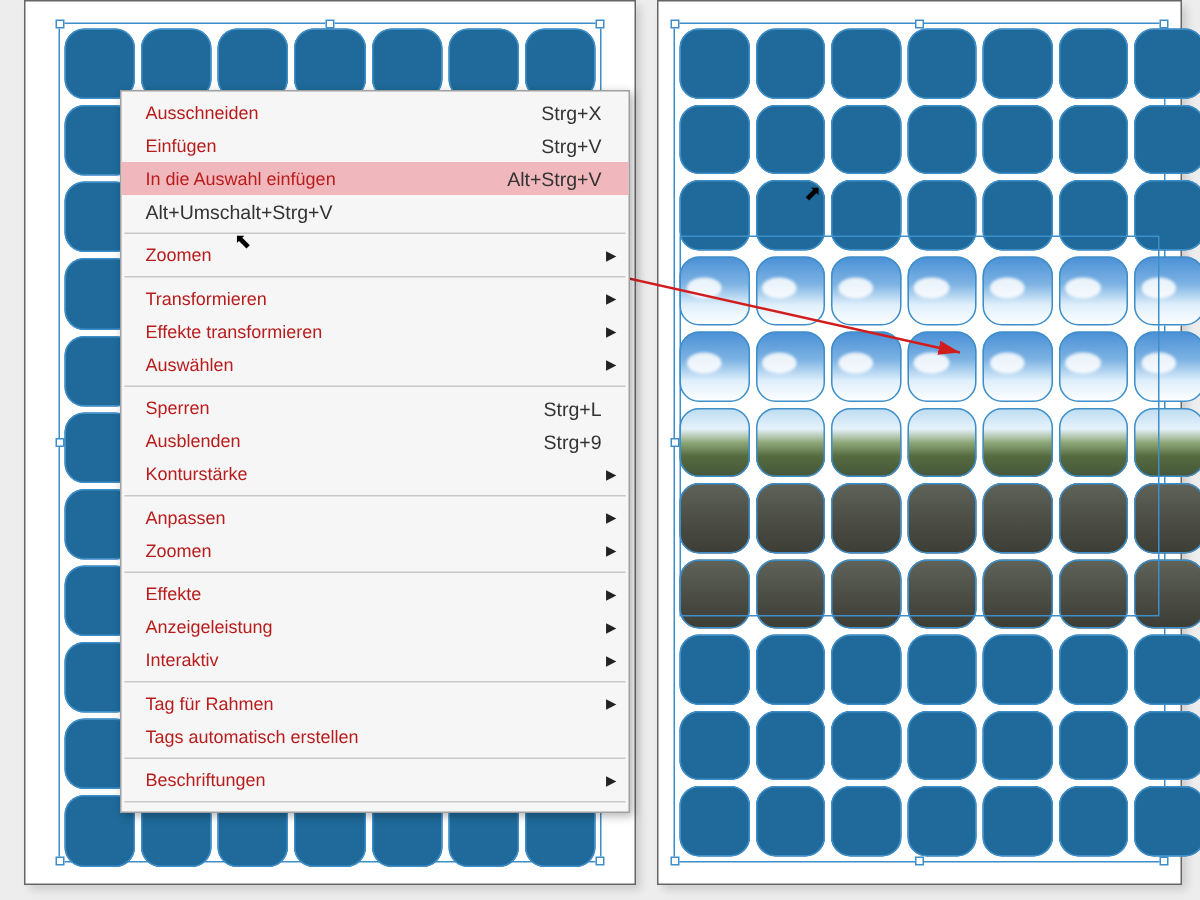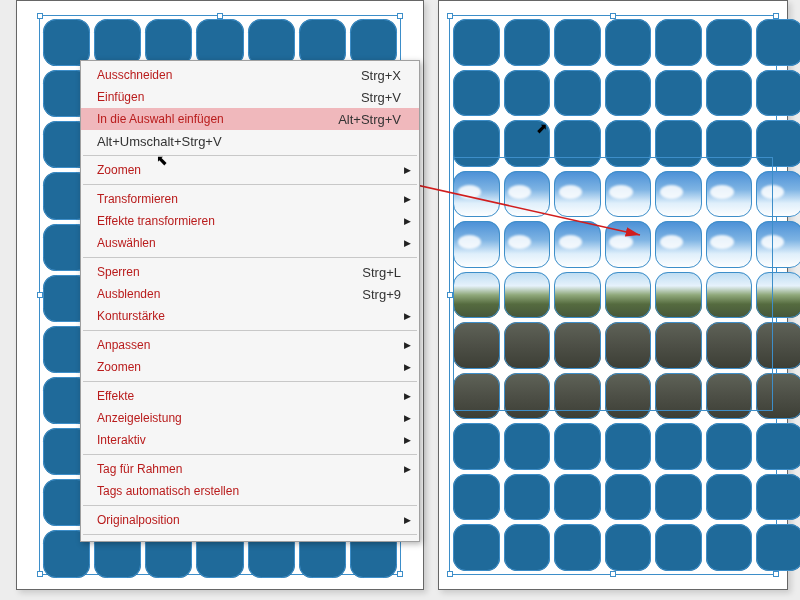--- a/index.html
+++ b/index.html
@@ -298,21 +298,21 @@
       <div class="sep"></div>
       <div class="menu-row">
         <span class="lbl">Tag für Rahmen</span>
         <span class="arrow">▶</span>
       </div>
       <div class="menu-row">
         <span class="lbl">Tags automatisch erstellen</span>
       </div>
       <div class="sep"></div>
       <div class="menu-row">
-        <span class="lbl">Originalposition</span>
+        <span class="lbl">Beschriftungen</span>
         <span class="arrow">▶</span>
       </div>
       <div class="sep"></div>
     </div>
 
   <div class="cursor" style="left:156px; top:152px;">⬉︎</div>
   <div class="cursor" style="left:536px; top:120px; transform:scaleX(-1)">⬉︎</div>
 </div>
 
 </body></html>

